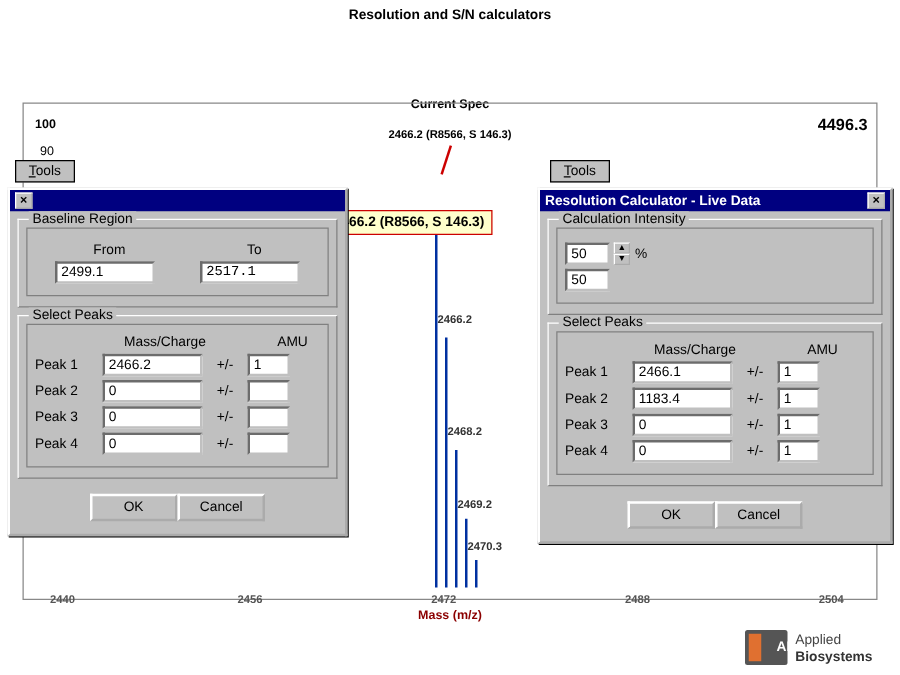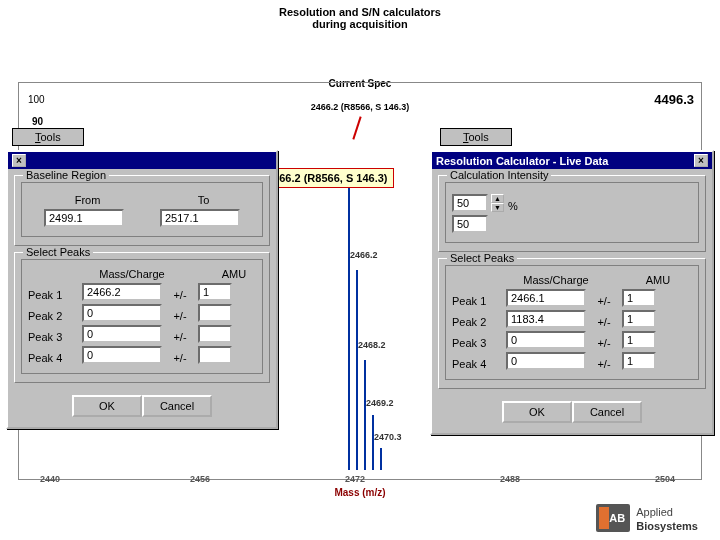--- a/index.html
+++ b/index.html
@@ -1,34 +1,34 @@
 <!DOCTYPE html>
 <html><head>
 <meta charset="utf-8">
 <style>
 *{box-sizing:border-box;margin:0;padding:0;font-family:"MS Sans Serif",Arial,sans-serif;font-size:11px}
 body{width:720px;height:540px;background:#fff;position:relative;overflow:hidden}
 .slide-title{font-family:"Times New Roman",serif;font-size:30px;font-weight:bold;text-align:center;padding:6px 0 2px;line-height:1.1}
 .spec-area{position:absolute;left:18px;top:82px;right:18px;bottom:60px;border:1px solid #888}
 .spec-title{position:absolute;left:50%;top:78px;transform:translateX(-50%);font-size:10px;font-weight:bold}
-.y100{position:absolute;left:28px;top:94px;font-size:10px;font-weight:normal}
-.y90{position:absolute;left:32px;top:116px;font-size:10px;font-weight:bold}
+.y100{position:absolute;left:28px;top:94px;font-size:10px;font-weight:bold}
+.y90{position:absolute;left:32px;top:116px;font-size:10px;font-weight:normal}
 .topright{position:absolute;right:26px;top:92px;font-size:13px;font-weight:bold}
 .peak-lbl{position:absolute;left:50%;top:102px;transform:translateX(-50%);font-size:9px;font-weight:bold}
 .xaxis-label{position:absolute;left:50%;bottom:42px;transform:translateX(-50%);font-size:10px;font-weight:bold;color:#8b0000}
 .xaxis-tick{position:absolute;bottom:56px;font-size:9px;font-weight:bold;color:#555}
-.tools-btn{position:absolute;background:#c0c0c0;border:1px solid #000;padding:2px 22px;font-size:11px}
+.tools-btn{position:absolute;background:#c0c0c0;border:1px solid #000;padding:2px 10px;font-size:11px}
 .tools-btn .ul{text-decoration:underline}
 .dlg{position:absolute;background:#c0c0c0;border:2px outset #fff;box-shadow:1px 1px 0 #000}
 .titlebar{background:#000080;color:#fff;font-weight:bold;padding:2px 4px;display:flex;justify-content:space-between;align-items:center;font-size:11px}
 .closebx{background:#c0c0c0;color:#000;border:1px outset #fff;width:14px;height:13px;text-align:center;line-height:11px;font-size:10px;font-weight:bold}
 .grp{border:1px solid #808080;border-top-color:#fff;border-left-color:#fff;margin:6px;padding:6px 6px 8px;position:relative}
 .grp-inner{border:1px solid #808080;padding:8px 6px 6px}
 .grp-label{position:absolute;top:-7px;left:8px;background:#c0c0c0;padding:0 3px;font-size:11px}
-.row{display:flex;align-items:flex-end;gap:4px;margin:3px 0}
+.row{display:flex;align-items:center;gap:4px;margin:3px 0}
 .lbl{font-size:11px}
 input.tx{background:#fff;border:2px inset #c0c0c0;padding:1px 3px;font-size:11px;height:18px}
 .btn{background:#c0c0c0;border:2px outset #fff;padding:3px 16px;font-size:11px;min-width:70px;text-align:center}
 .btnrow{display:flex;justify-content:center;padding:6px 10px 10px}
 .col-hdr{display:flex;font-size:10px;margin-bottom:3px}
 .callout{position:absolute;background:#ffffcc;border:1px solid #c00;padding:3px 6px;font-size:11px;font-weight:bold}
 .red-arrow{position:absolute;width:2px;height:24px;background:#c00;transform:rotate(18deg)}
 .peaks{position:absolute;left:50%;top:180px;transform:translateX(-50%)}
 .peak{position:absolute;bottom:0;width:2px;background:#0030a0}
 .peak-txt{position:absolute;font-size:9px;font-weight:bold;color:#333;white-space:nowrap}
@@ -38,21 +38,20 @@
 .logo-txt{font-family:Arial;font-size:15px;color:#444;line-height:0.95}
 .logo-txt b{color:#333}
 .spin{display:inline-flex;flex-direction:column;margin-left:-1px}
 .spin div{width:13px;height:9px;background:#c0c0c0;border:1px outset #fff;font-size:7px;text-align:center;line-height:7px}
 </style>
 </head>
 <body>
 
 <div class="slide-title">
   <div>Resolution and S/N calculators</div>
-  <div>during acquisition</div>
 </div>
 
 <div class="spec-title">Current Spec</div>
 <div class="peak-lbl">2466.2 (R8566, S 146.3)</div>
 <div class="y100">100</div>
 <div class="y90">90</div>
 <div class="topright">4496.3</div>
 
 <div class="spec-area"></div>
 
@@ -87,21 +86,21 @@
   </div>
   <div class="grp">
       <div class="grp-inner">
     <span class="grp-label">Baseline Region</span>
     <div class="row" style="justify-content:space-around">
       <span class="lbl">From</span>
       <span class="lbl">To</span>
     </div>
     <div class="row" style="justify-content:space-around">
       <input class="tx" style="width: 80px;" value="2499.1">
-      <input class="tx" style="width: 80px;" value="2517.1">
+      <input class="tx" style="width: 80px; font-family: Liberation Mono, monospace;" value="2517.1">
     </div>
   </div>
     </div>
   <div class="grp">
       <div class="grp-inner">
     <span class="grp-label">Select Peaks</span>
     <div class="col-hdr">
           <span style="width:56px"></span>
           <span style="width:96px;text-align:center">Mass/Charge</span>
           <span style="width:34px"></span>
@@ -200,16 +199,16 @@
   </div>
     </div>
   <div class="btnrow">
     <div class="btn">OK</div>
     <div class="btn">Cancel</div>
   </div>
 </div>
 
 <div class="logo">
   <div class="logo-ab">
-      <span style="position:relative;left:4px">AB</span>
+      <span style="position:relative;left:16px">AB</span>
     </div>
   <div class="logo-txt"><span>Applied</span><br><b>Biosystems</b></div>
 </div>
 
 </body></html>

